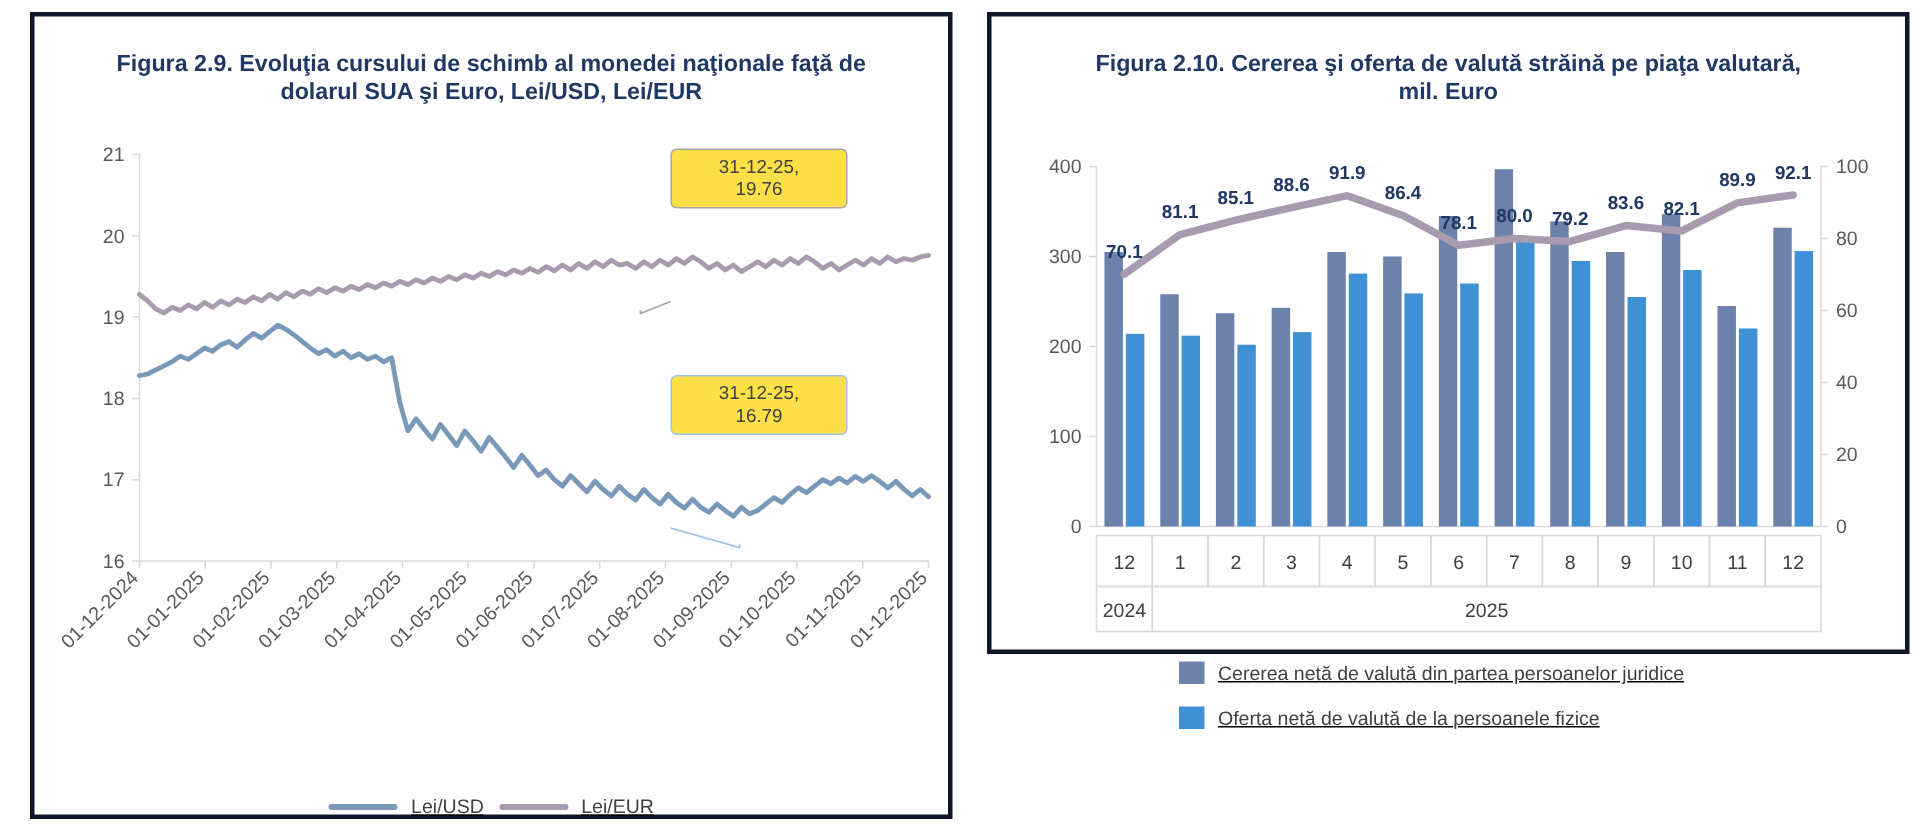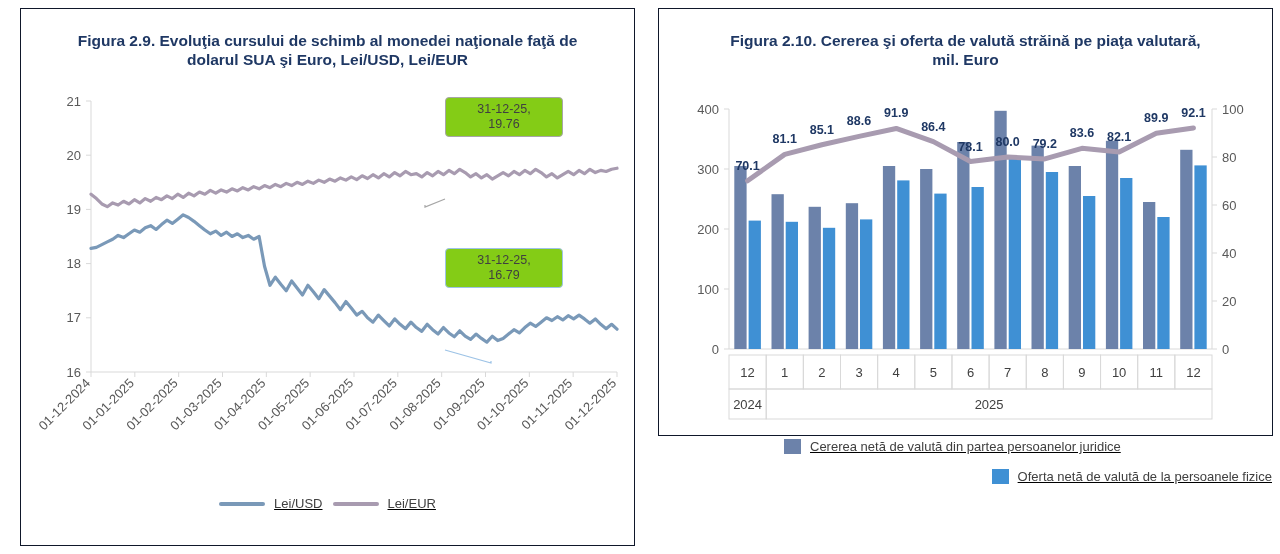--- a/index.html
+++ b/index.html
@@ -1,34 +1,34 @@
 <!DOCTYPE html>
 <html><head>
 <meta charset="utf-8">
 <style>
   html,body{margin:0;padding:0;background:#ffffff;}
   body{width:1280px;height:554px;font-family:"Liberation Sans",sans-serif;overflow:hidden;}
   .wrap{position:relative;width:1280px;height:554px;}
-  .panel{position:absolute;top:8px;border:1px solid #0f172a;background:#fff;box-sizing:border-box;}
+  .panel{position:absolute;top:8px;border:3px solid #0f172a;background:#fff;box-sizing:border-box;}
   #panel-left{left:20px;width:615px;height:538px;}
   #panel-right{left:658px;width:615px;height:428px;}
   .chart-title{
     text-align:center;font-weight:bold;color:#1F3864;font-size:15.5px;line-height:19px;
     margin:22px 42px 0 42px;
   }
   #panel-right .chart-title{margin:22px 60px 0 60px;}
   .axis-label{font-size:13px;fill:#595959;}
   .tick-line{stroke:#d9d9d9;stroke-width:1;}
   .legend{position:absolute;left:0;width:100%;text-decoration:underline;}
   .legend-row{display:flex;align-items:center;justify-content:center;gap:10px;}
   .legend-item{display:flex;align-items:center;gap:9px;font-size:13px;color:#404040;}
   .legend-line{width:46px;height:4px;border-radius:2px;display:inline-block;}
   .legend-swatch{width:17px;height:15px;display:inline-block;}
   .callout{position:absolute;font-size:12.5px;color:#404040;line-height:15px;}
-  .callout-box{border:1px solid #9DC3E6;background:#84cc16;border-radius:4px;padding:4px 8px;text-align:center;white-space:pre-line;}
+  .callout-box{border:1px solid #9DC3E6;background:#fde047;border-radius:4px;padding:4px 8px;text-align:center;white-space:pre-line;}
   .callout-box.gray{border-color:#A6A6A6;}
   .bar-label{font-size:12.5px;font-weight:bold;fill:#1F3864;}
   .xcat{font-size:13px;fill:#404040;}
   .yearlab{font-size:13px;fill:#404040;}
   svg{display:block;}
 </style>
 </head>
 <body>
 
 <div class="wrap">
@@ -86,21 +86,21 @@
     <div class="callout" style="left:424px;top:88px;width:118px;">
       <div class="callout-box gray">31-12-25,
 19.76</div>
     </div>
     <div class="callout" style="left:424px;top:239px;width:118px;">
       <div class="callout-box">31-12-25,
 16.79</div>
     </div>
 
     <div class="legend" style="top:487px;">
-      <div class="legend-row" style="">
+      <div class="legend-row" style="margin-top:32px;">
         <div class="legend-item">
           <span class="legend-line" style="background:#7A99B8"></span>
           <span>Lei/USD</span>
         </div>
         <div class="legend-item">
           <span class="legend-line" style="background:#A89BB0"></span>
           <span>Lei/EUR</span>
         </div>
       </div>
     </div>
@@ -207,21 +207,21 @@
         <text x="330.1" y="322" text-anchor="middle" class="yearlab">2025</text>
       </svg>
 
     <div class="legend" style="top:430px;">
       <div class="legend-row" style="justify-content:flex-start;padding-left:125px;margin-bottom:15px;">
         <div class="legend-item">
           <span class="legend-swatch" style="background:#6C82AA"></span>
           <span>Cererea netă de valută din partea persoanelor juridice</span>
         </div>
       </div>
-      <div class="legend-row" style="justify-content:flex-end;padding-left:125px;margin-bottom:15px;">
+      <div class="legend-row" style="justify-content:flex-start;padding-left:125px;margin-bottom:15px;">
         <div class="legend-item">
           <span class="legend-swatch" style="background:#3F90D4"></span>
           <span>Oferta netă de valută de la persoanele fizice</span>
         </div>
       </div>
     </div>
   </div>
 </div>
 
 </body></html>

